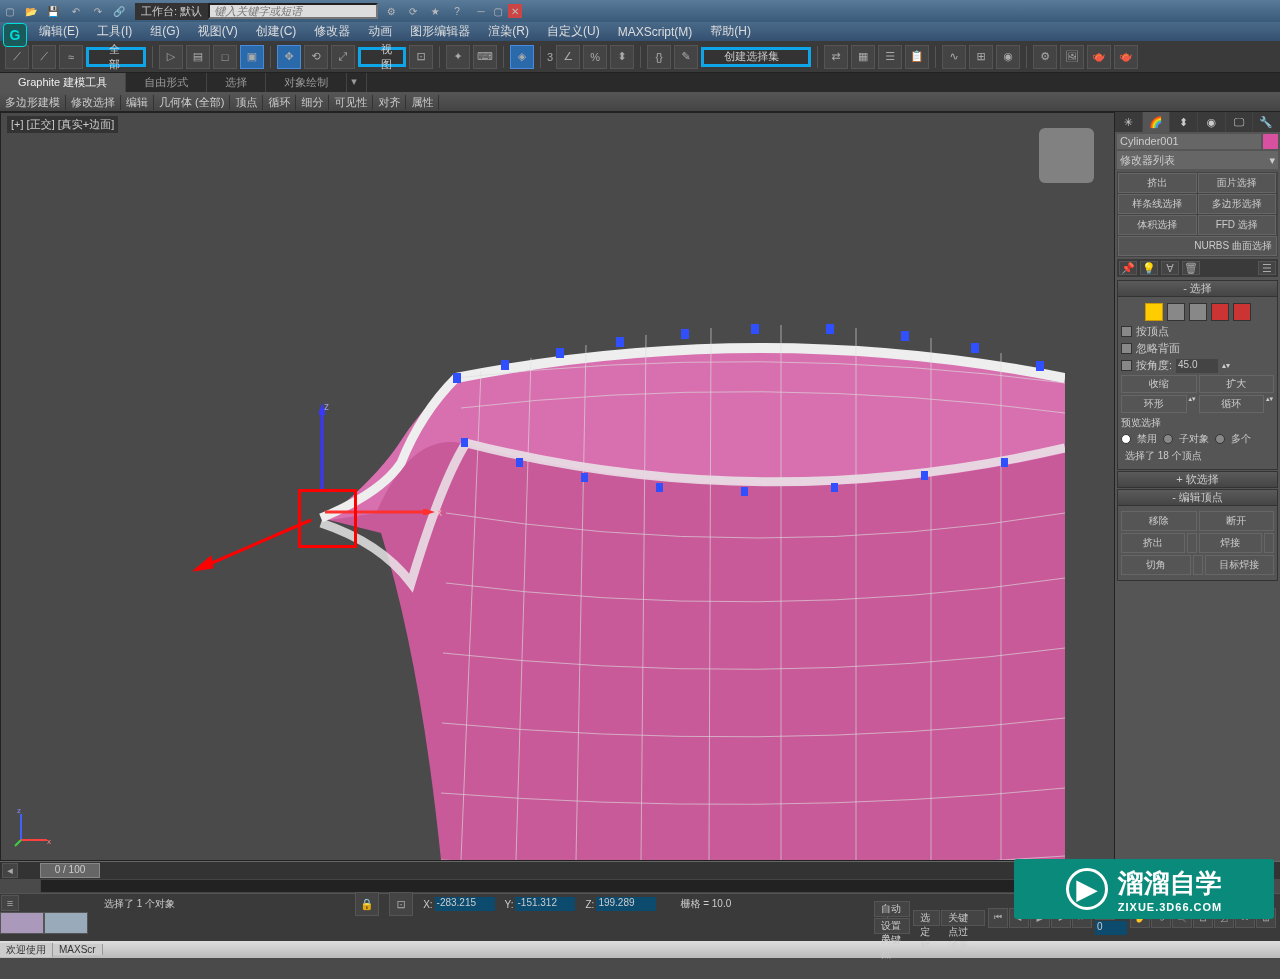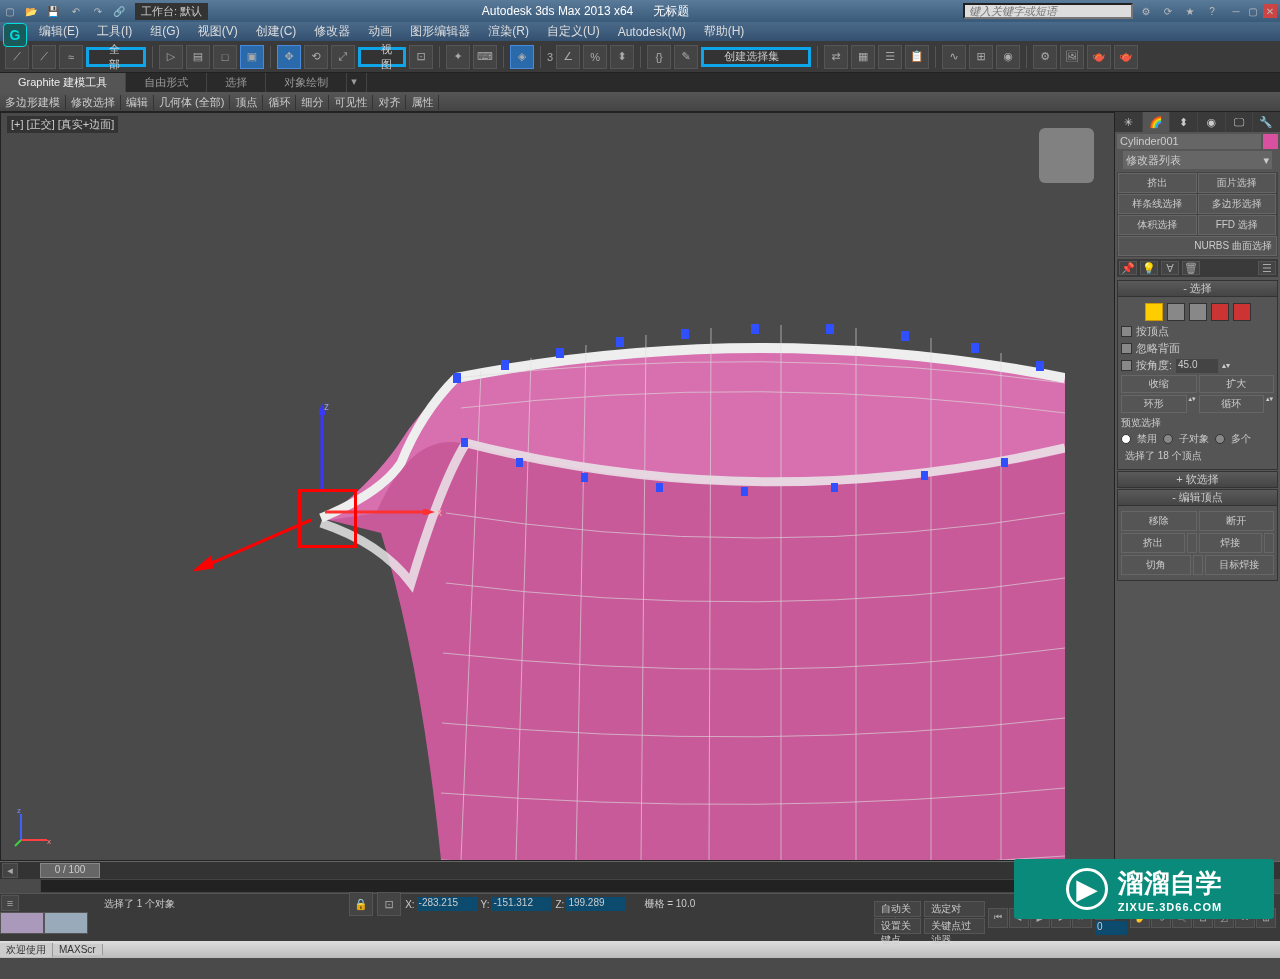--- a/index.html
+++ b/index.html
@@ -32,21 +32,21 @@
 .vplabel{position:absolute;top:3px;left:6px;color:#ccc;font-size:11px;background:rgba(0,0,0,.3);padding:1px 4px}
 .viewcube{position:absolute;top:15px;right:20px;width:55px;height:55px;background:#999;border-radius:6px;opacity:.7}
 .axisg{position:absolute;bottom:12px;left:12px;width:40px;height:40px}
 .rightp{width:165px;background:#555;display:flex;flex-direction:column;font-size:11px}
 .rtabs{height:20px;display:flex;background:#444;gap:1px}
 .rtab{flex:1;background:#3a3a3a;display:flex;align-items:center;justify-content:center}
 .rtab.active{background:#555}
 .objname{height:18px;display:flex;align-items:center;padding:2px}
 .objnamefield{flex:1;background:#666;color:#ccc;padding:1px 3px;height:15px}
 .colorsw{width:15px;height:15px;background:#d850a0;margin-left:2px}
-.moddrop{height:18px;background:#666;margin:1px 8px;display:flex;align-items:center;padding:7px 3px}
+.moddrop{height:18px;background:#666;margin:1px 2px;display:flex;align-items:center;padding:7px 3px}
 .btngrid{display:flex;flex-wrap:wrap;gap:1px;margin:2px;background:#444;padding:1px}
 .modbtn{background:#555;color:#ccc;text-align:center;padding:2px 0;font-size:10px;border:1px solid #666}
 .modbtn.half{width:calc(50% - 1px)}
 .modbtn.full{width:100%}
 .modstack{height:120px;background:#666;margin:2px;border:1px solid #333}
 .stackitem{background:#2a6aaa;color:#fff;padding:2px 4px;font-size:11px}
 .stacktool{height:18px;background:#3a3a3a;margin:0 2px 2px;display:flex;gap:3px;padding:2px}
 .rollhead{height:17px;background:linear-gradient(#5a5a5a,#454545);text-align:center;color:#ccc;border:1px solid #333;margin:1px 2px 0}
 .rollbody{background:#555;margin:0 2px;padding:3px;border:1px solid #333;border-top:none}
 .sobjrow{display:flex;gap:4px;margin:3px 8px;justify-content:center}
@@ -64,21 +64,21 @@
 .seltext{color:#ccc;font-size:10px;margin:3px 4px}
 .editvbtn{display:flex;gap:2px;margin:2px 0}
 .evbtn{flex:1;background:#555;border:1px solid #666;text-align:center;padding:2px 0;font-size:10px;color:#ccc}
 .evbtnsm{width:10px;background:#555;border:1px solid #666}
 .timeline{height:18px;background:#333;border-top:1px solid #666;position:relative}
 .timeslider{position:absolute;left:40px;top:1px;height:15px;width:60px;background:#666;border:1px solid #888;text-align:center;font-size:10px;color:#ccc}
 .timetrack{height:14px;background:#222;border:1px solid #444;margin:0 40px}
 .status{height:48px;background:#3a3a3a;display:flex;border-top:1px solid #555}
 .statusL{width:100px;display:flex;flex-direction:column}
 .statusM{flex:1;padding:2px 4px}
-.statusrow{display:flex;align-items:center;gap:4px;height:16px;font-size:10px;color:#ccc}
+.statusrow{display:flex;align-items:center;gap:10px;height:16px;font-size:10px;color:#ccc}
 .coordbox{display:flex;align-items:center;gap:2px}
 .coordf{width:60px;height:14px;background:#0c4a6e;color:#ccc;padding:0 2px;font-size:10px}
 .statusR{width:410px;display:flex;align-items:center;gap:3px;padding:0 4px}
 .playback{display:flex;gap:1px}
 .pbtn{width:20px;height:20px;background:#444;border:1px solid #555;display:flex;align-items:center;justify-content:center;font-size:9px;color:#aaa}
 .keybtn{height:16px;background:#444;border:1px solid #555;padding:0 6px;font-size:10px;color:#ccc}
 .footer{height:17px;background:linear-gradient(#ddd,#bbb);display:flex;align-items:center;font-size:10px;color:#333}
 .ftab{padding:0 6px;border-right:1px solid #999;background:#ccc}
 .watermark{position:absolute;right:6px;bottom:60px;width:260px;height:60px;background:#0a8a7a;display:flex;align-items:center;justify-content:center;color:#fff;font-size:26px;font-weight:bold;border-radius:3px}
 .wmicon{width:42px;height:42px;border:3px solid #fff;border-radius:50%;margin-right:10px;display:flex;align-items:center;justify-content:center}
@@ -95,21 +95,20 @@
 <div class="titlebar">
   <div class="tb-icons">
     <span class="tb-icon">▢</span>
     <span class="tb-icon">📂</span>
     <span class="tb-icon">💾</span>
     <span class="tb-icon">↶</span>
     <span class="tb-icon">↷</span>
     <span class="tb-icon">🔗</span>
   </div>
   <span class="tb-workspace">工作台: 默认</span>
-  <div class="tb-title"><span>Autodesk 3ds Max  2013 x64</span>&nbsp;&nbsp;&nbsp;&nbsp;&nbsp;&nbsp;<span>无标题</span></div>
   <input class="tb-search" placeholder="键入关键字或短语" style="">
   <div class="tb-right">
     <span class="tb-icon">⚙</span>
     <span class="tb-icon">⟳</span>
     <span class="tb-icon">★</span>
     <span class="tb-icon">?</span>
   </div>
   <div class="wincontrols">
     <span class="wc">─</span>
     <span class="wc">▢</span>
@@ -122,21 +121,21 @@
   <span class="menuitem">编辑(E)</span>
   <span class="menuitem">工具(I)</span>
   <span class="menuitem">组(G)</span>
   <span class="menuitem">视图(V)</span>
   <span class="menuitem">创建(C)</span>
   <span class="menuitem">修改器</span>
   <span class="menuitem">动画</span>
   <span class="menuitem">图形编辑器</span>
   <span class="menuitem">渲染(R)</span>
   <span class="menuitem">自定义(U)</span>
-  <span class="menuitem">Autodesk(M)</span>
+  <span class="menuitem">MAXScript(M)</span>
   <span class="menuitem">帮助(H)</span>
 </div>
 
 <div class="toolbar1">
   <span class="tbtn">⟋</span>
   <span class="tbtn">⟋</span>
   <span class="tbtn">≈</span>
   <span class="tbdrop" style="width:60px">全部</span>
   <div class="sep"></div>
   <span class="tbtn">▷</span>
@@ -410,21 +409,21 @@
       <div class="coordbox">Y:<span class="coordf">-151.312</span></div>
       <div class="coordbox">Z:<span class="coordf">199.289</span></div>
       <span style="margin-left:14px">栅格 = 10.0</span>
     </div>
   </div>
   <div class="statusR">
     <div style="display:flex;flex-direction:column;gap:1px">
       <span class="keybtn">自动关键点</span>
       <span class="keybtn">设置关键点</span>
     </div>
-    <div style="display:flex;flex-direction:column;gap:1px">
+    <div style="display:flex;flex-direction:row;gap:1px">
       <span class="keybtn">选定对</span>
       <span class="keybtn">关键点过滤器...</span>
     </div>
     <div class="playback">
       <span class="pbtn">⏮</span>
       <span class="pbtn">◂</span>
       <span class="pbtn">▶</span>
       <span class="pbtn">▸</span>
       <span class="pbtn">⏭</span>
     </div>

